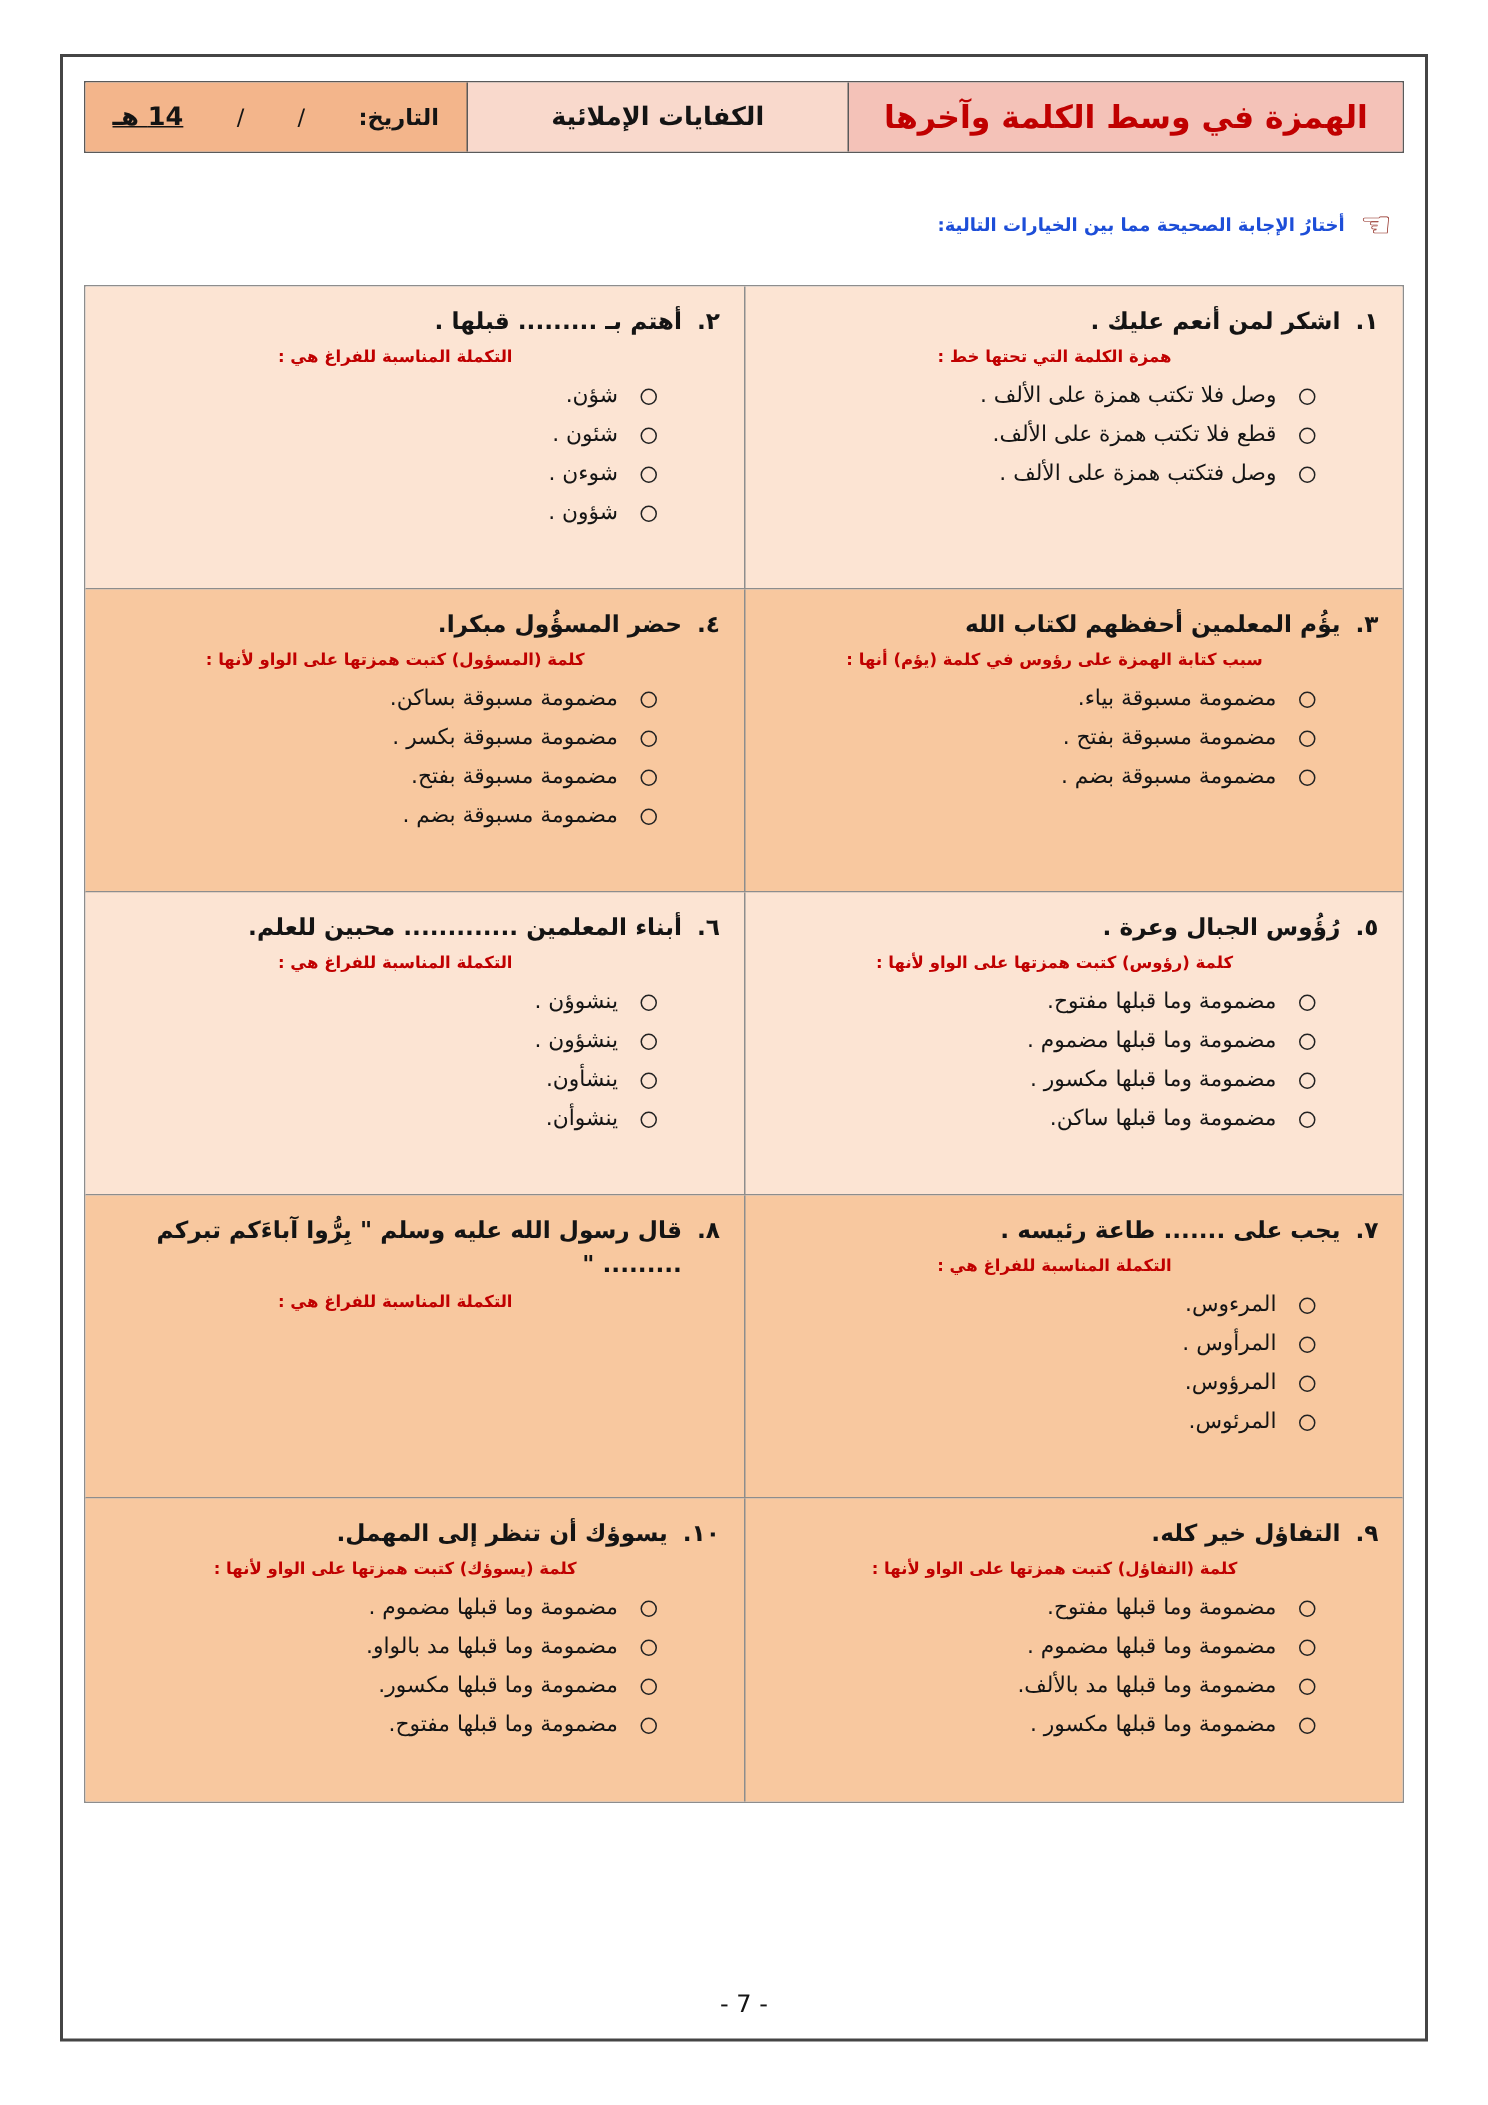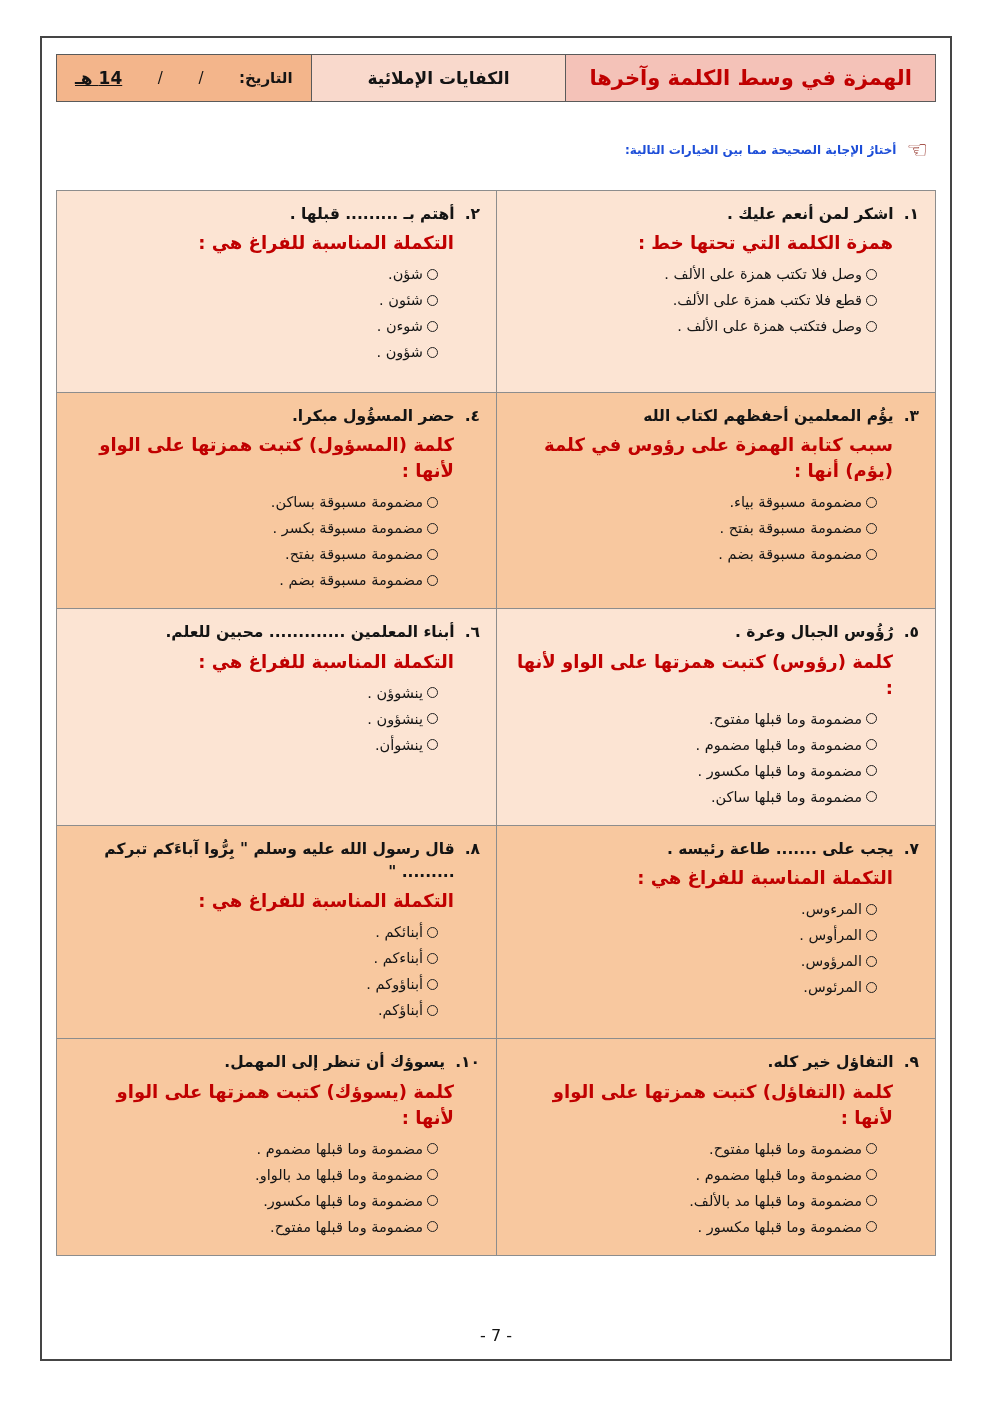--- a/index.html
+++ b/index.html
@@ -28,23 +28,23 @@
   .instruction{ position:absolute; top:100px; right:22px; display:flex; align-items:center; gap:10px; }
   .hand-icon{ color:#8b2016; font-size:24px; line-height:1; }
   .instruction-text{ font-size:12px; font-weight:bold; color:#1d4ed8; }
 
   
   .qgrid{ position:absolute; top:152px; right:14px; left:14px; display:grid; grid-template-columns:1fr 1fr; border:1px solid var(--line); }
   .qbox{ padding:12px 16px 10px; border-bottom:1px solid var(--line); min-height:202px; }
   .qbox:nth-child(odd){ border-left:1px solid var(--line); } 
   .qbox:nth-last-child(-n+2){ border-bottom:none; }
   .qline{ display:flex; gap:10px; font-weight:bold; font-size:15.5px; margin-bottom:4px; line-height:1.5; }
-  .qsub{ color:var(--accent-red); font-weight:bold; font-size:18px; margin:2px 26px 8px 0; line-height:1.45; }
+  .qsub{ color:var(--accent-red); font-weight:bold; font-size:11px; margin:2px 26px 8px 0; line-height:1.45;text-align:center; }
   .opts{ margin-right:42px; }
-  .opt{ display:flex; align-items:center; gap:4px; margin:10px 0; font-size:14.5px; }
+  .opt{ display:flex; align-items:center; gap:15px; margin:10px 0; font-size:14.5px; }
   .bullet{ width:11px; height:11px; border:1.6px solid #222; border-radius:50%; flex:0 0 auto; background:transparent; }
 
   
   .footer{ position:absolute; bottom:14px; left:0; right:0; text-align:center; font-size:16px; }
 </style>
 </head>
 <body>
 
 <div class="frame">
 
@@ -201,20 +201,24 @@
           <div class="opt">
             <span class="bullet"></span>
             <span class="opt-text">ينشوؤن .</span>
           </div>
           <div class="opt">
             <span class="bullet"></span>
             <span class="opt-text">ينشؤون .</span>
           </div>
           <div class="opt">
             <span class="bullet"></span>
+            <span class="opt-text">ينشأون.</span>
+          </div>
+          <div class="opt">
+            <span class="bullet"></span>
             <span class="opt-text">ينشوأن.</span>
           </div>
         </div>
   </div>
 
   <div class="qbox" style="background: rgb(248, 200, 159);">
     <div class="qline">
       <span class="qnum">٧.</span>
       <span class="qtext">يجب على ....... طاعة رئيسه .</span>
     </div>
@@ -238,38 +242,20 @@
           </div>
         </div>
   </div>
 
   <div class="qbox" style="background: rgb(248, 200, 159);">
     <div class="qline">
       <span class="qnum">٨.</span>
       <span class="qtext">قال رسول الله عليه وسلم " بِرُّوا آباءَكم تبركم ......... "</span>
     </div>
     <div class="qsub">التكملة المناسبة للفراغ هي :</div>
-    <div class="opts">
-          <div class="opt">
-            <span class="bullet"></span>
-            <span class="opt-text">أبنائكم .</span>
-          </div>
-          <div class="opt">
-            <span class="bullet"></span>
-            <span class="opt-text">أبناءكم .</span>
-          </div>
-          <div class="opt">
-            <span class="bullet"></span>
-            <span class="opt-text">أبناؤوكم .</span>
-          </div>
-          <div class="opt">
-            <span class="bullet"></span>
-            <span class="opt-text">أبناؤكم.</span>
-          </div>
-        </div>
   </div>
 
   <div class="qbox" style="background: rgb(248, 200, 159);">
     <div class="qline">
       <span class="qnum">٩.</span>
       <span class="qtext">التفاؤل خير كله.</span>
     </div>
     <div class="qsub">كلمة (التفاؤل) كتبت همزتها على الواو لأنها :</div>
     <div class="opts">
           <div class="opt">

